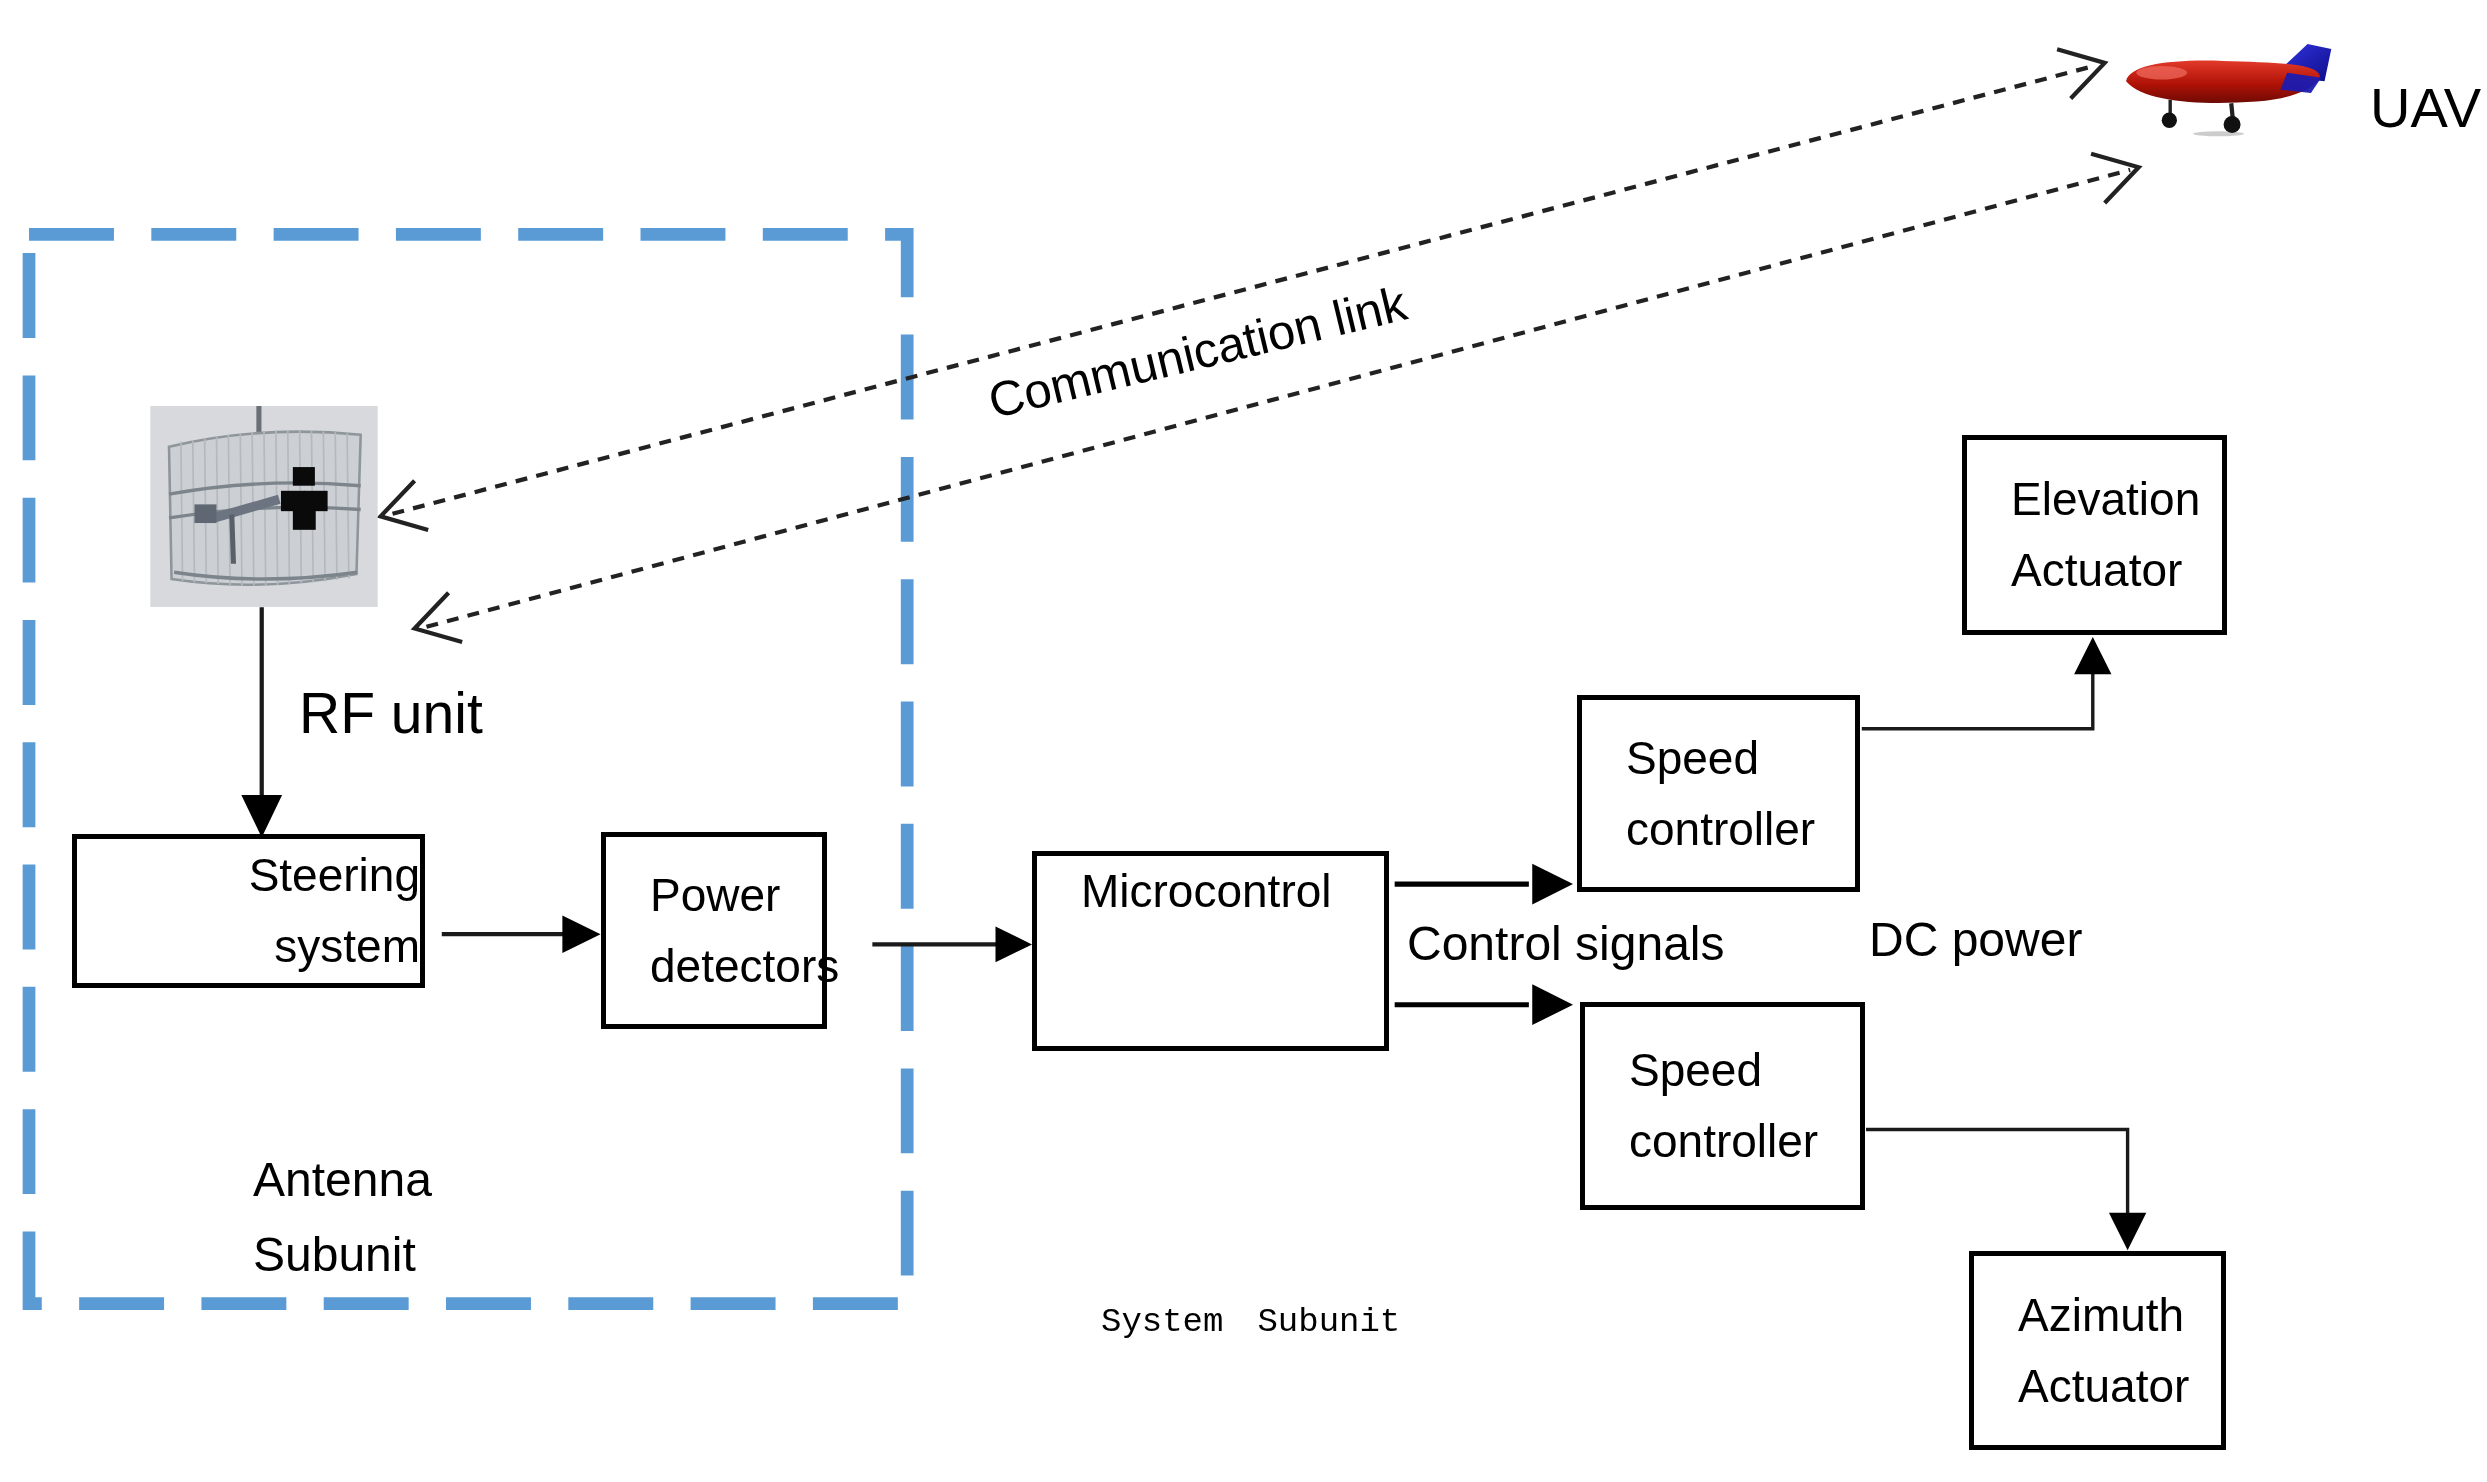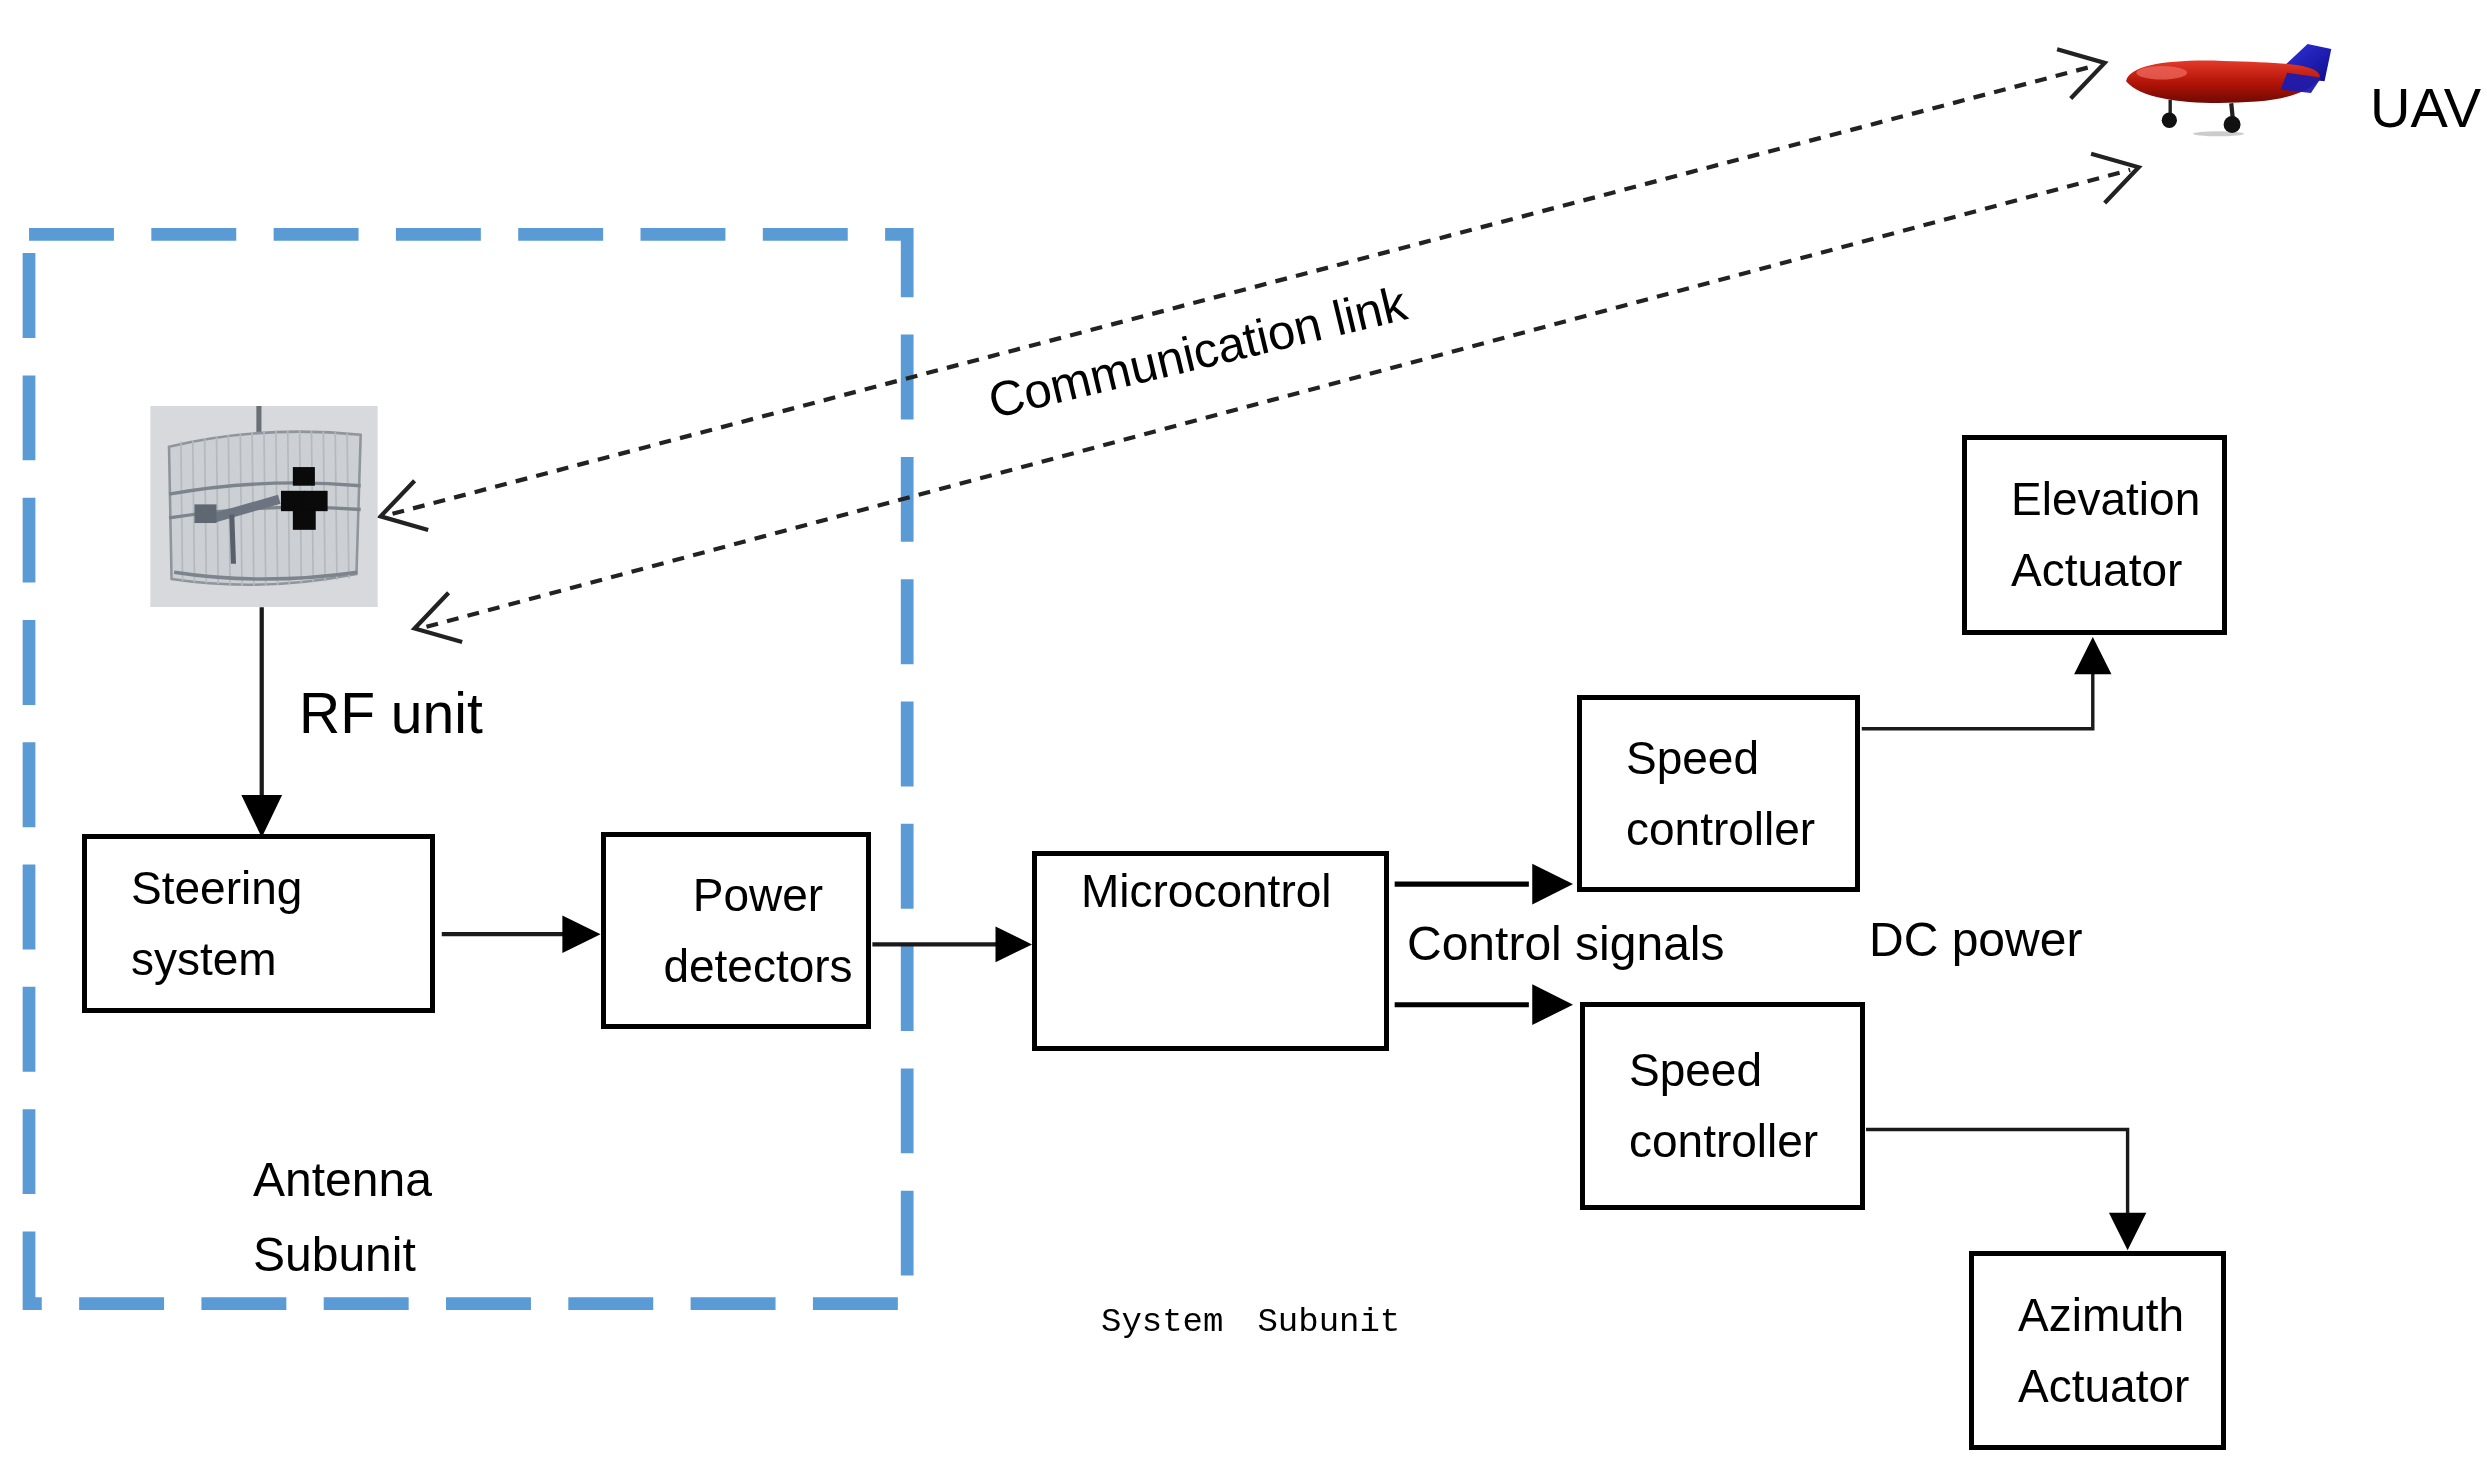--- a/index.html
+++ b/index.html
@@ -20,22 +20,22 @@
     flex-direction:column;
     justify-content:center;
     box-sizing:border-box;
     padding-left:44px;
     font-size:46px;
     line-height:71px;
     z-index:3;
   }
   .box span{display:block;white-space:nowrap;}
   .lbl{position:absolute;white-space:nowrap;z-index:3;}
-  #steering-box      {left:82px; top:834px;  width:353px; height:179px;}
-  #power-box         {left:601px; top:832px;  width:270px; height:197px;text-align:center;}
+  #steering-box      {left:72px; top:834px;  width:353px; height:154px;align-items:flex-end;}
+  #power-box         {left:601px; top:832px;  width:226px; height:197px;}
   #micro-box         {left:1032px;top:851px; width:357px; height:200px;justify-content:space-between;}
   #speed-top-box     {left:1577px;top:695px;  width:283px; height:197px;}
   #elevation-box     {left:1962px;top:435px;  width:265px; height:200px;}
   #speed-bottom-box  {left:1580px;top:1002px; width:285px; height:208px;}
   #azimuth-box       {left:1969px;top:1251px; width:257px; height:199px;}
 
   #rf-unit-label        {left:299px; top:680px;  font-size:57px;}
   #comm-link-label      {left:951px;top:324px;  width:493px; text-align:center;
                          font-size:49px; transform:rotate(-13.5deg);}
   #control-signals-label{left:1407px;top:916px; font-size:48px;}

